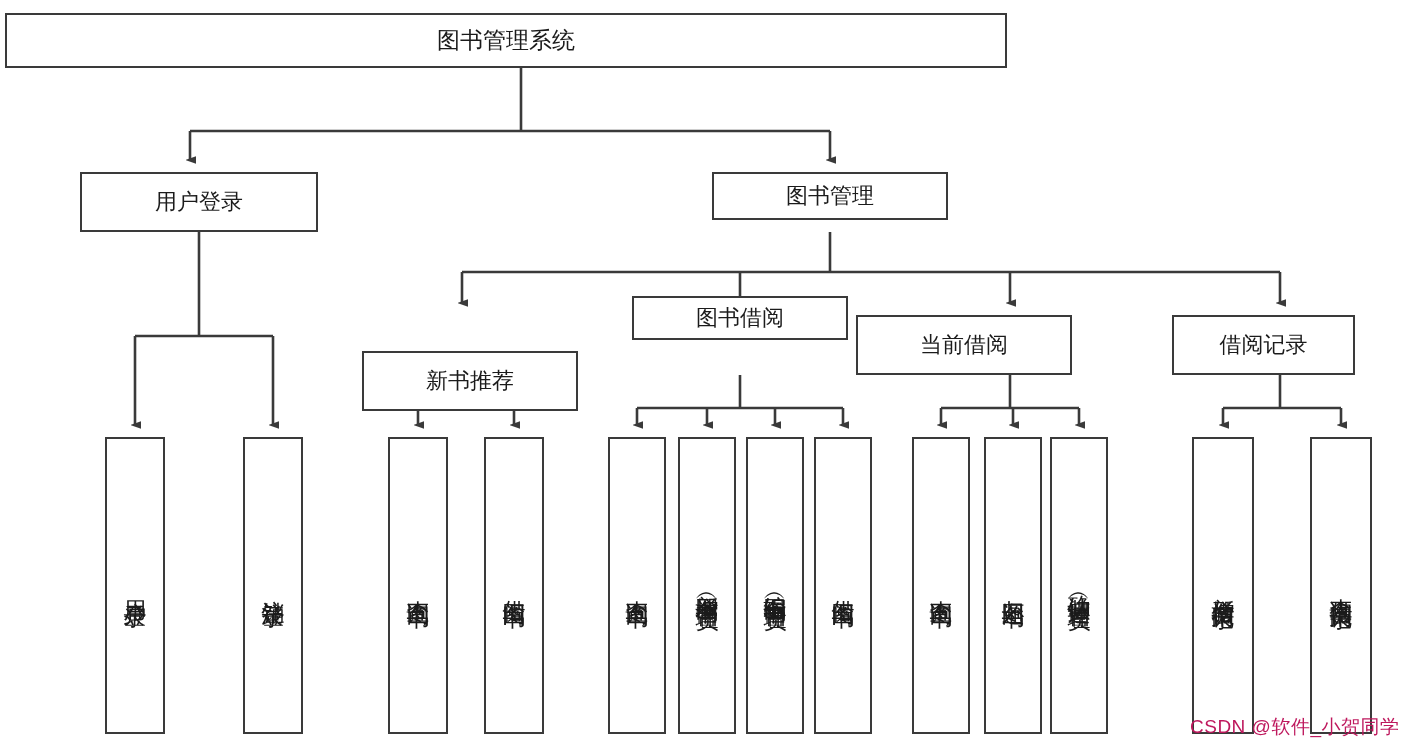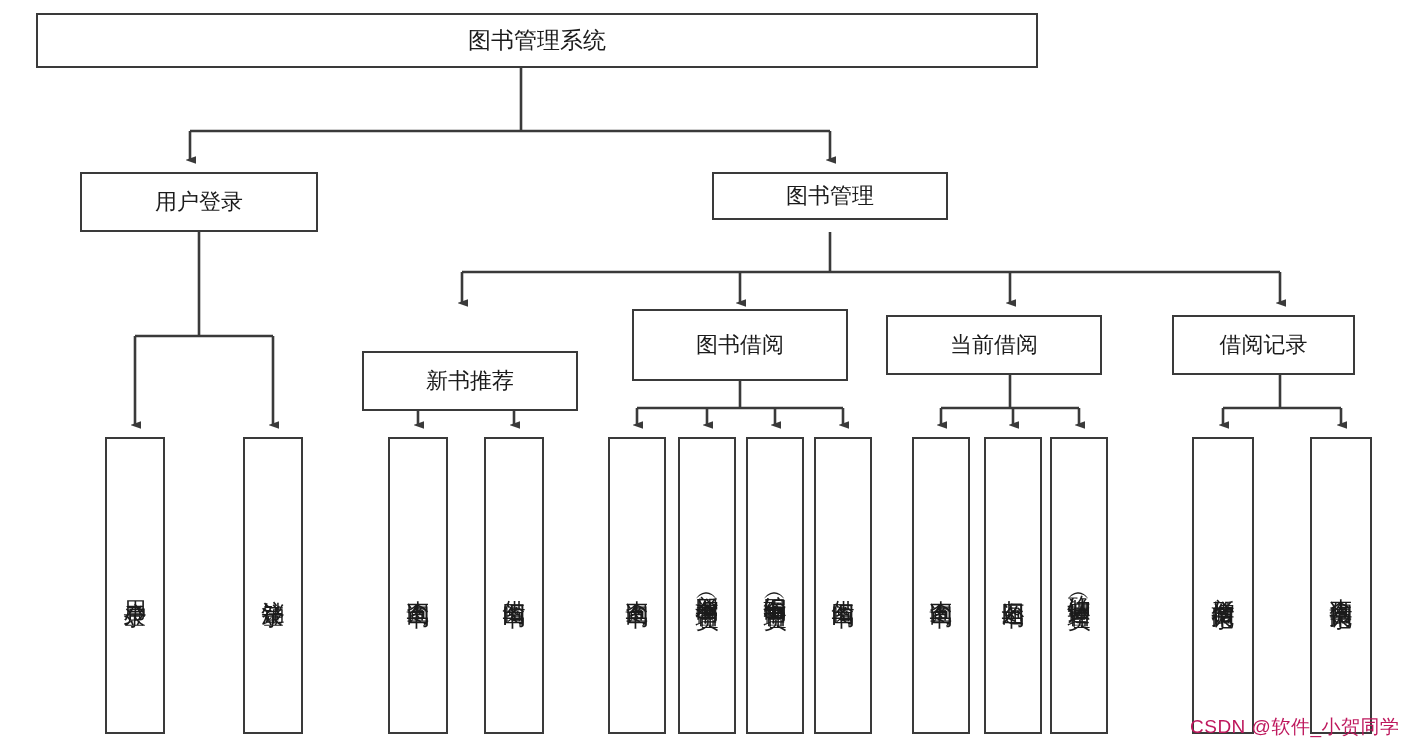--- a/index.html
+++ b/index.html
@@ -115,38 +115,38 @@
       <path d="M1013,408 L1013,425" marker-end="url(#arrow)"></path>
       <path d="M1079,408 L1079,425" marker-end="url(#arrow)"></path>
 
       <path d="M1280,375 L1280,408"></path>
       <path d="M1223,408 L1341,408"></path>
       <path d="M1223,408 L1223,425" marker-end="url(#arrow)"></path>
       <path d="M1341,408 L1341,425" marker-end="url(#arrow)"></path>
     </g>
   </svg>
 
-  <div class="node root" style="left:36px; top:13px; width:1002px; height:55px;">
+  <div class="node root" style="left:5px; top:13px; width:1002px; height:55px;">
     <span class="lbl">图书管理系统</span>
   </div>
 
   <div class="node lvl2" style="left:80px; top:172px; width:238px; height:60px;">
     <span class="lbl">用户登录</span>
   </div>
   <div class="node lvl2" style="left:712px; top:172px; width:236px; height:48px;">
     <span class="lbl">图书管理</span>
   </div>
 
   <div class="node lvl3" style="left:362px; top:315px; width:216px; height:60px;margin-top:36px;">
     <span class="lbl">新书推荐</span>
   </div>
-  <div class="node lvl3" style="left:632px; top:309px; width:216px; height:72px;">
+  <div class="node lvl3" style="left:632px; top:296px; width:216px; height:44px;">
     <span class="lbl">图书借阅</span>
   </div>
-  <div class="node lvl3" style="left:886px; top:315px; width:216px; height:60px;">
+  <div class="node lvl3" style="left:856px; top:315px; width:216px; height:60px;">
     <span class="lbl">当前借阅</span>
   </div>
   <div class="node lvl3" style="left:1172px; top:315px; width:183px; height:60px;">
     <span class="lbl">借阅记录</span>
   </div>
 
   <div class="node leaf" style="left:105px; top:437px; width:60px; height:297px;">
     <span class="lbl">用户登录</span>
   </div>
   <div class="node leaf" style="left:243px; top:437px; width:60px; height:297px;">

